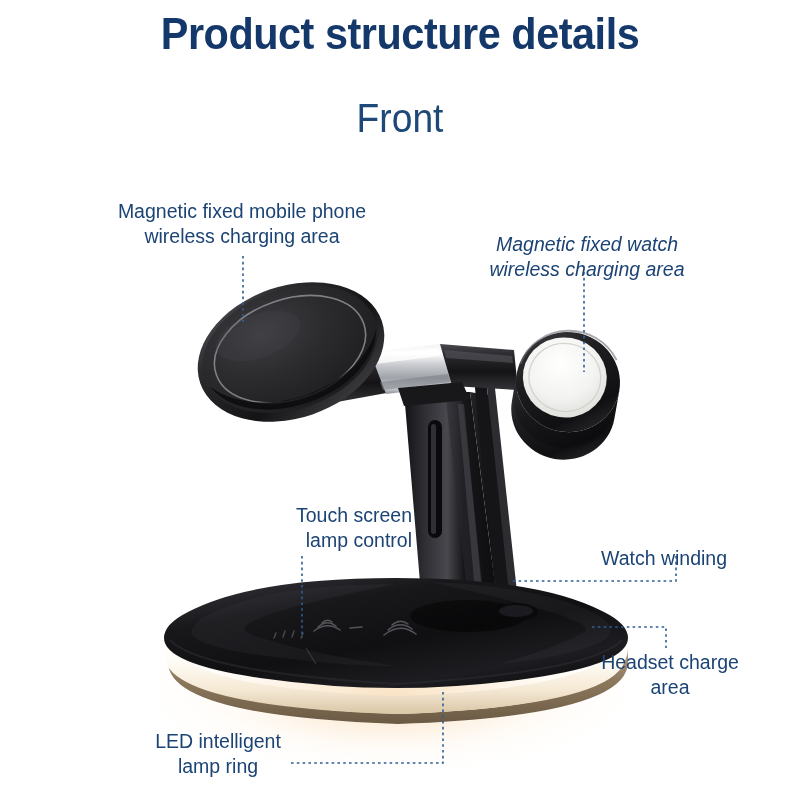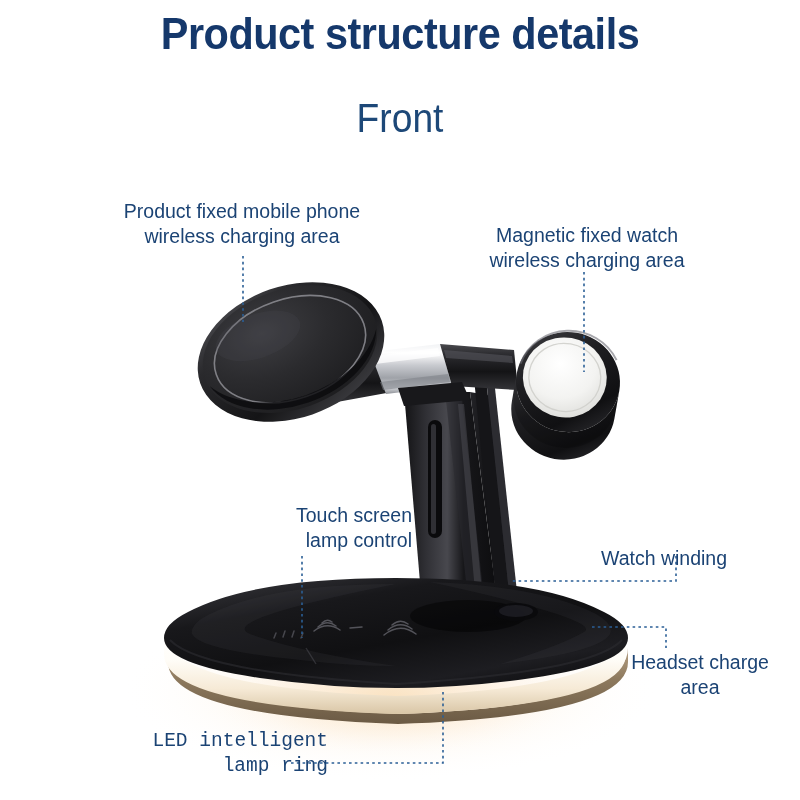--- a/index.html
+++ b/index.html
@@ -60,25 +60,25 @@
     position: absolute;
     font-size: 19.5px;
     line-height: 25px;
     font-weight: 400;
     color: #1b4374;
     white-space: pre;
   }
   .label.center { text-align: center; }
 
   #label-phone    { left:  62px; top: 199px; width: 360px; text-align: center; }
-  #label-watch    { left: 452px; top: 223px; width: 270px; text-align: center; }
+  #label-watch    { left: 452px; top: 232px; width: 270px; text-align: center; font-style: italic; }
   #label-touch    { left: 192px; top: 503px; width: 220px; text-align: right; }
   #label-winding  { left: 554px; top: 503px; width: 220px; text-align: center; margin-top: 43px; }
-  #label-headset  { left: 600px; top: 650px; width: 200px; text-align: center; }
-  #label-led      { left: 108px; top: 729px; width: 220px; text-align: right; font-family: Liberation Mono, monospace; }
+  #label-headset  { left: 570px; top: 650px; width: 200px; text-align: center; }
+  #label-led      { left: 108px; top: 729px; width: 220px; text-align: center; }
 
   
   #leaders {
     position: absolute;
     left: 0; top: 0;
     width: 800px; height: 800px;
     pointer-events: none;
   }
 
   
@@ -299,21 +299,21 @@
     <g fill="none" stroke="#2b5f96" stroke-width="1.6" stroke-dasharray="2.6 3.2" stroke-linecap="butt">
       <path d="M243 256 L243 322"></path>
       <path d="M584 272 L584 372"></path>
       <path d="M302 556 L302 638"></path>
       <path d="M676 556 L676 581 L512 581"></path>
       <path d="M592 627 L666 627 L666 648"></path>
       <path d="M443 692 L443 763 L290 763"></path>
     </g>
   </svg>
 
-  <div class="label center" id="label-phone">Product fixed mobile phone
+  <div class="label center" id="label-phone">Magnetic fixed mobile phone
 wireless charging area</div>
 
   <div class="label center" id="label-watch">Magnetic fixed watch
 wireless charging area</div>
 
   <div class="label center" id="label-touch">Touch screen
 lamp control</div>
 
   <div class="label center" id="label-winding">Watch winding</div>
 

